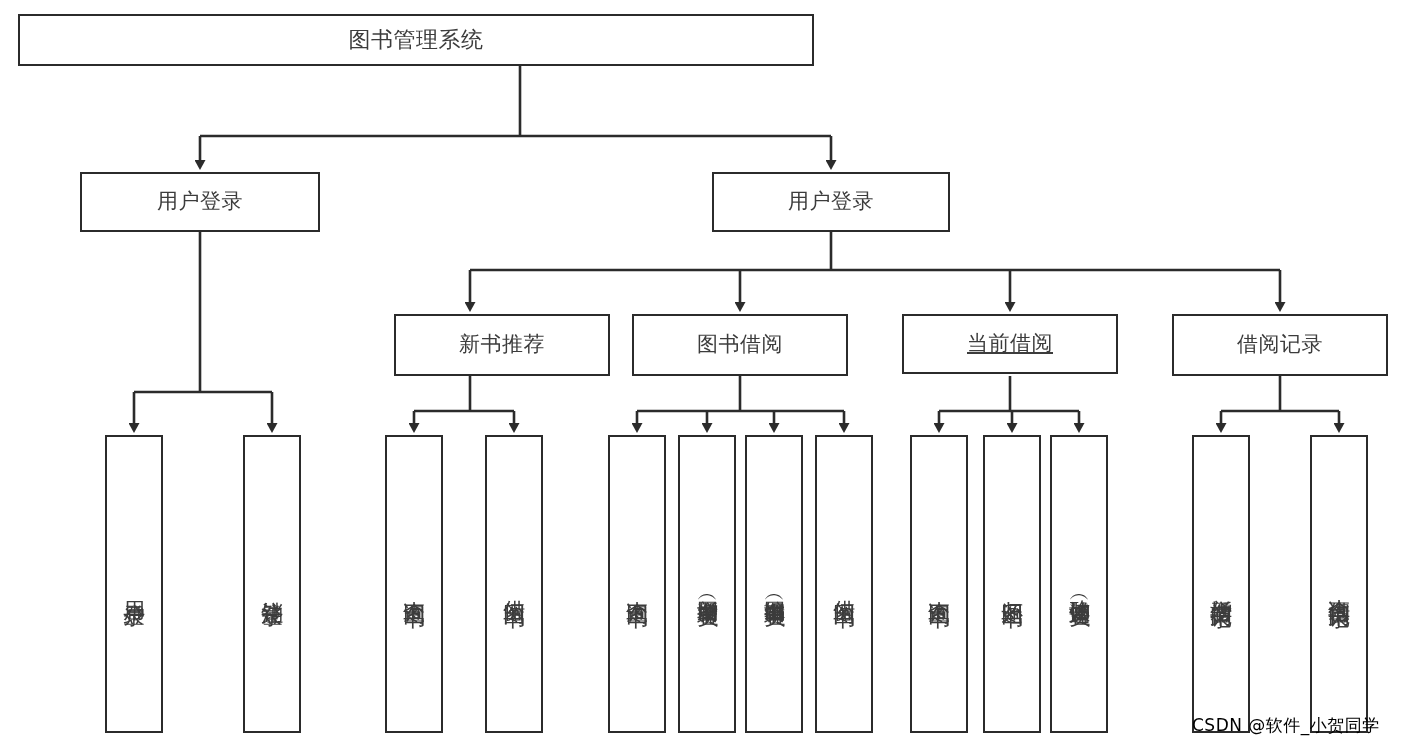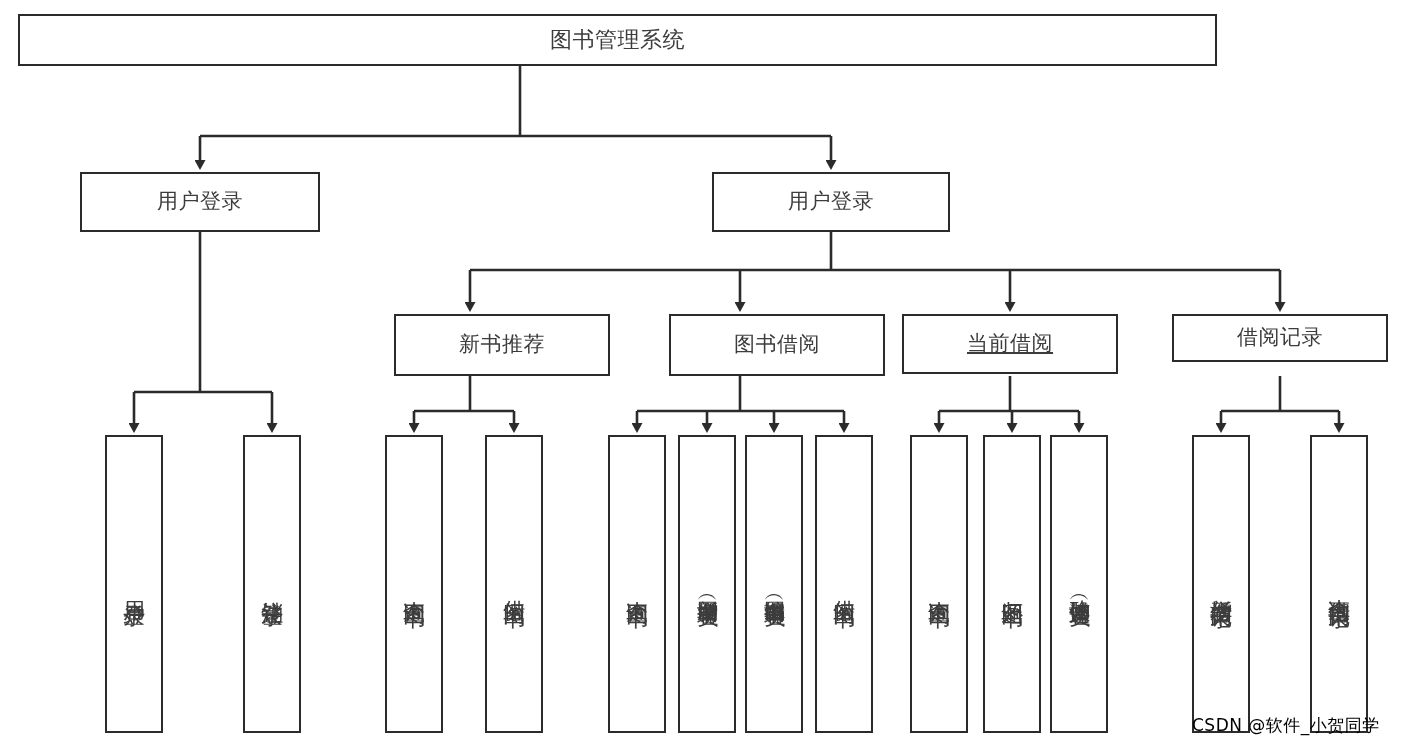--- a/index.html
+++ b/index.html
@@ -120,39 +120,39 @@
         <path d="M 1012 411 L 1012 424" marker-end="url(#arrow)"></path>
         <path d="M 1079 411 L 1079 424" marker-end="url(#arrow)"></path>
         <path d="M 1280 376 L 1280 411"></path>
         <path d="M 1221 411 L 1339 411"></path>
         <path d="M 1221 411 L 1221 424" marker-end="url(#arrow)"></path>
         <path d="M 1339 411 L 1339 424" marker-end="url(#arrow)"></path>
       </g>
   </svg>
 
   <div id="nodes">
-      <div class="node horiz root" style="left: 18px; top: 14px; width: 1199px; height: 52px;">
+      <div class="node horiz root" style="left: 18px; top: 14px; width: 796px; height: 52px;">
         <span class="label">图书管理系统</span>
       </div>
       <div class="node horiz" style="left: 80px; top: 172px; width: 240px; height: 60px;">
         <span class="label">用户登录</span>
       </div>
       <div class="node horiz" style="left: 712px; top: 172px; width: 238px; height: 60px;">
         <span class="label">用户登录</span>
       </div>
       <div class="node horiz" style="left: 362px; top: 314px; width: 216px; height: 62px; margin-left: 32px;">
         <span class="label">新书推荐</span>
       </div>
-      <div class="node horiz" style="left: 669px; top: 314px; width: 216px; height: 62px;">
+      <div class="node horiz" style="left: 632px; top: 314px; width: 216px; height: 62px;">
         <span class="label">图书借阅</span>
       </div>
       <div class="node horiz" style="left: 902px; top: 314px; width: 216px; height: 60px; text-decoration: underline;">
         <span class="label">当前借阅</span>
       </div>
-      <div class="node horiz" style="left: 1172px; top: 314px; width: 216px; height: 48px;">
+      <div class="node horiz" style="left: 1172px; top: 314px; width: 216px; height: 62px;">
         <span class="label">借阅记录</span>
       </div>
       <div class="node vert" style="left: 105px; top: 435px; width: 58px; height: 298px;">
         <span class="label">用户登录</span>
       </div>
       <div class="node vert" style="left: 243px; top: 435px; width: 58px; height: 298px;">
         <span class="label">注销登录</span>
       </div>
       <div class="node vert" style="left: 385px; top: 435px; width: 58px; height: 298px;">
         <span class="label">查询图书</span>

